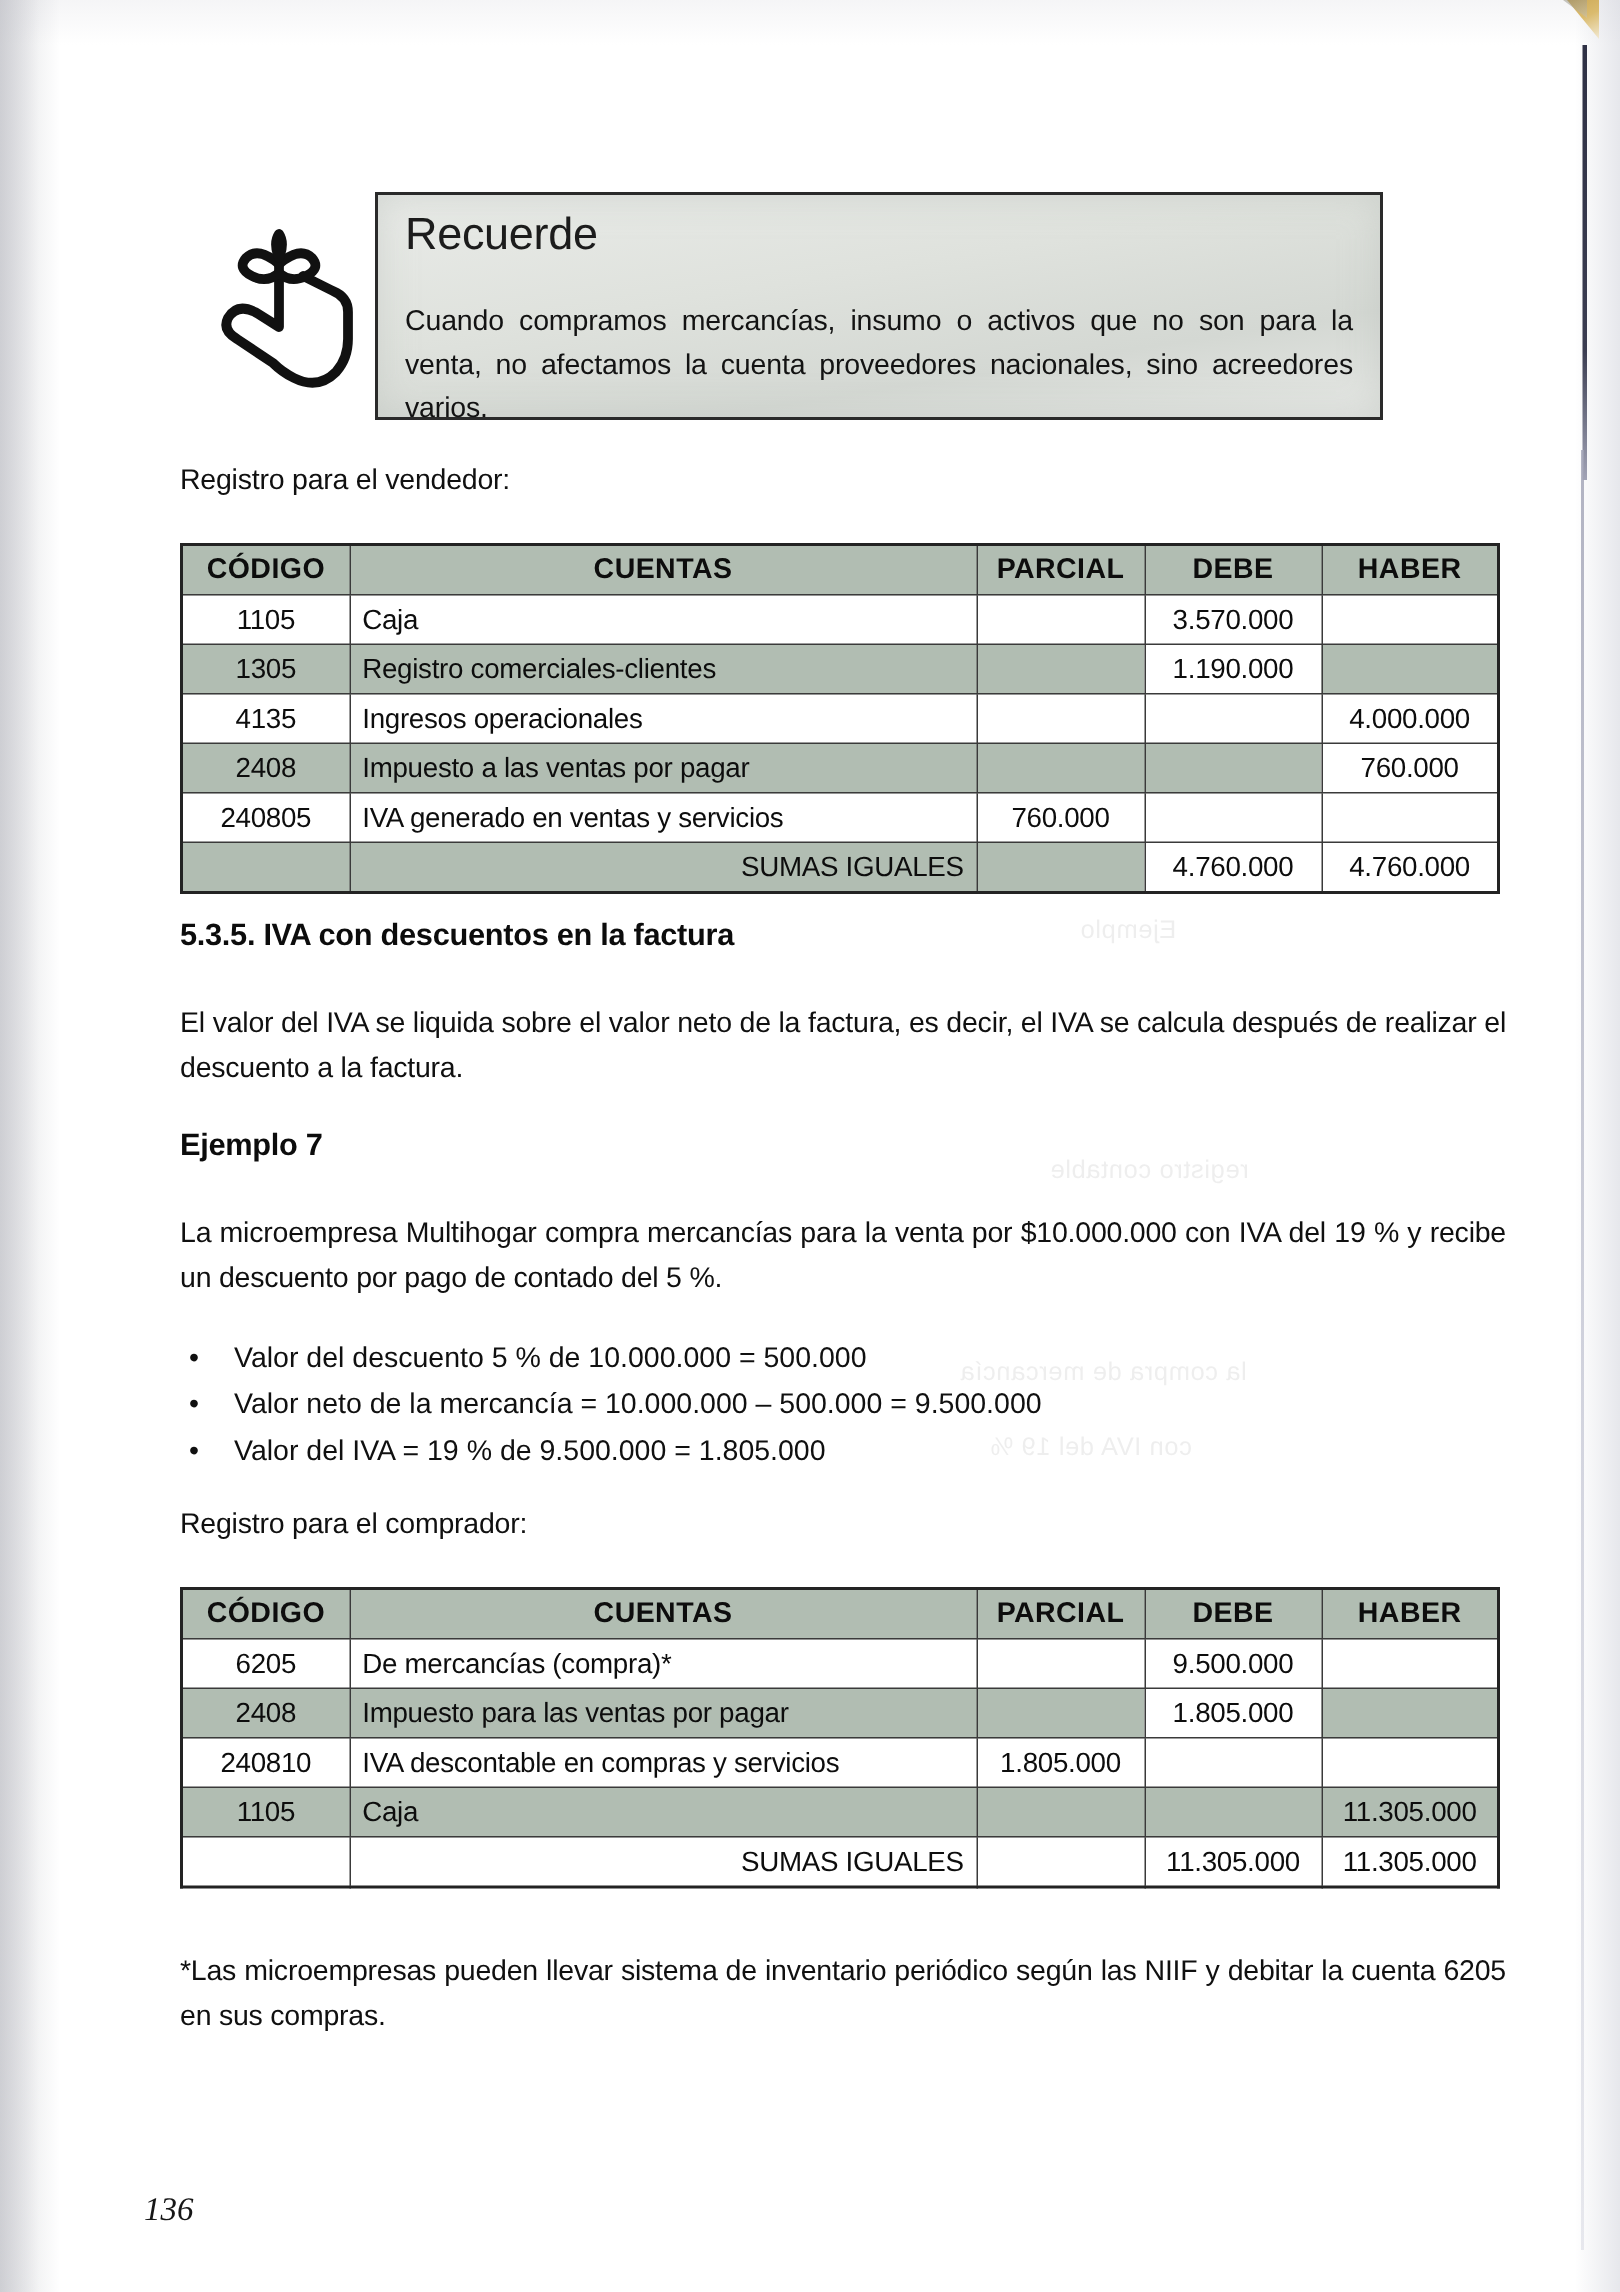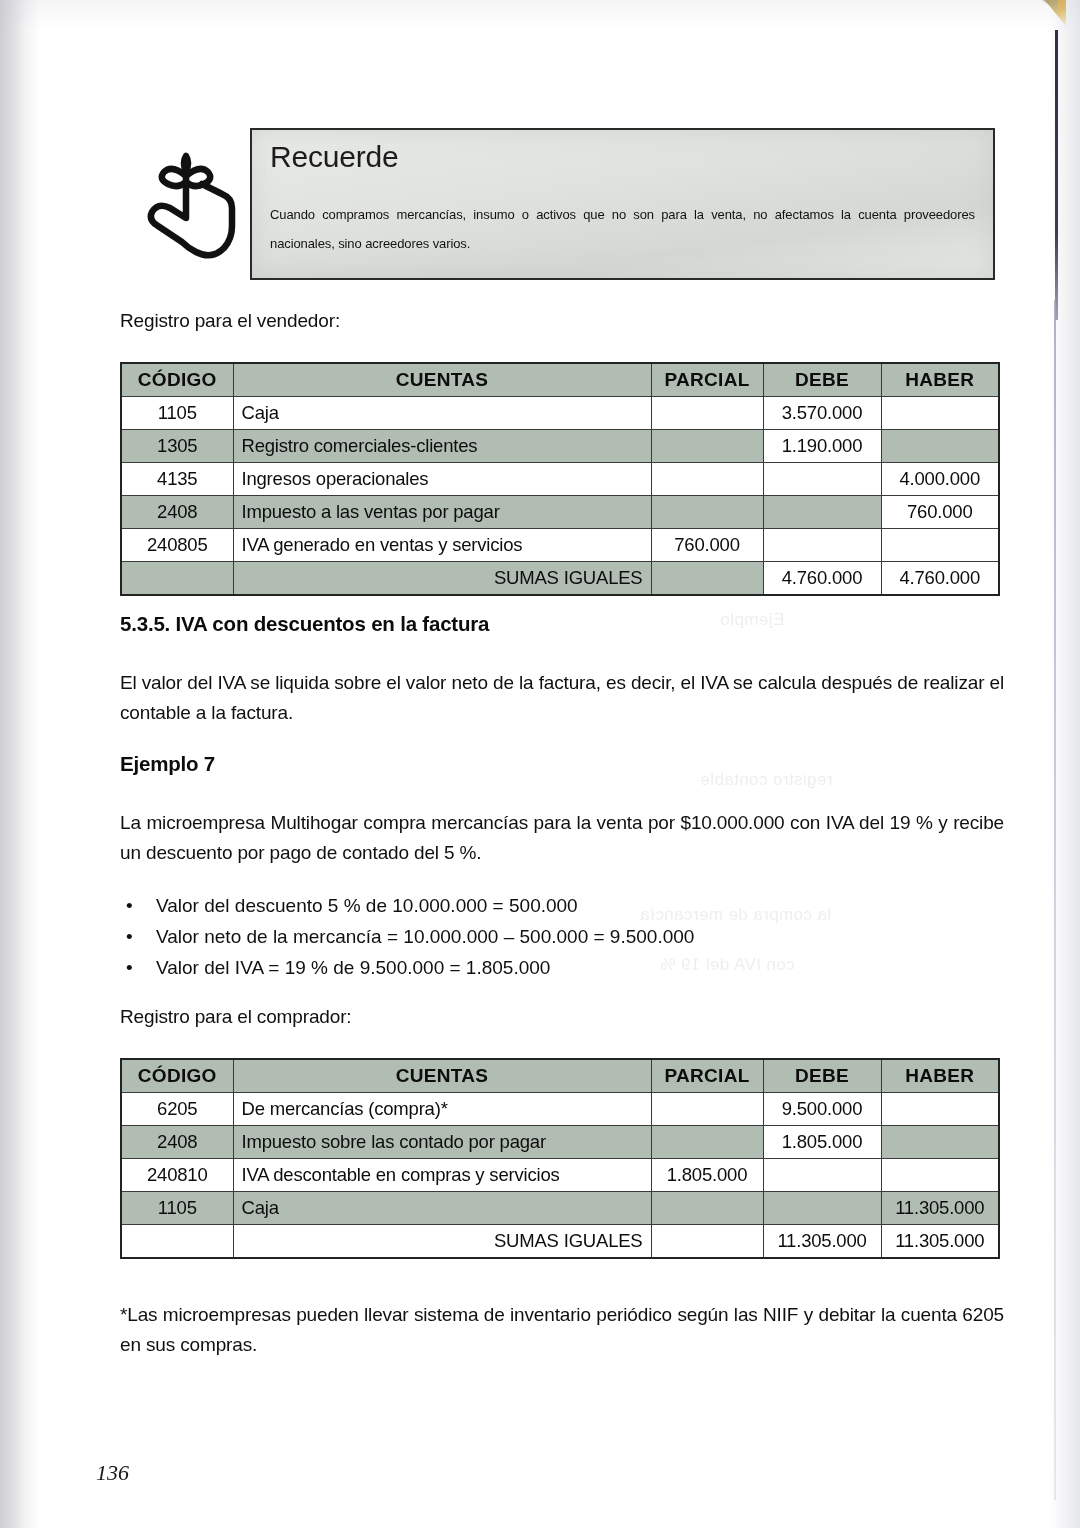--- a/index.html
+++ b/index.html
@@ -88,36 +88,36 @@
   }
 
   
   .callout-wrap { position: absolute; left: 132px; top: 128px; width: 866px; height: 160px; }
   .callout-icon {
     position: absolute; left: 8px; top: 14px;
     width: 104px; height: 124px;
   }
   .callout-box {
     position: absolute; left: 118px; top: 0;
-    width: 745px; height: 152px;
+    width: 672px; height: 152px;
     border: 2px solid #2a2a2a;
     background: linear-gradient(171deg, #e9ebe8 0%, #dfe2dd 40%, #d4d8d3 72%, #e6e8e5 100%);
     box-sizing: border-box;
     box-shadow: inset 0 0 24px rgba(190,194,190,.55);
   }
   .callout-title {
     position: absolute; left: 18px; top: 10px;
     font-size: 30px;
     font-weight: 400;
     color: #1c1c1c;
     letter-spacing: -.2px;
   }
   .callout-body {
     position: absolute; left: 18px; right: 18px; top: 70px;
-    font-size: 13px;
+    font-size: 19px;
     line-height: 29px;
     text-align: justify;
     color: #131313;
     letter-spacing: -.1px;
   }
 
   
   .para {
     position: absolute;
     left: 120px;
@@ -293,21 +293,21 @@
         <td class="c-codigo band"></td>
         <td class="c-cuentas band sumas">SUMAS IGUALES</td>
         <td class="c-parcial band"></td>
         <td class="c-debe cellwhite numcell">4.760.000</td>
         <td class="c-haber cellwhite numcell">4.760.000</td>
       </tr>
     </tbody>
   </table>
 
   <div class="heading" style="top:612px;">5.3.5. IVA con descuentos en la factura</div>
-  <div class="para justify" style="top:668px;">El valor del IVA se liquida sobre el valor neto de la factura, es decir, el IVA se calcula después de realizar el contable a la factura.</div>
+  <div class="para justify" style="top:668px;">El valor del IVA se liquida sobre el valor neto de la factura, es decir, el IVA se calcula después de realizar el descuento a la factura.</div>
 
   <div class="heading" style="top:752px;">Ejemplo 7</div>
   <div class="para justify" style="top:808px;">La microempresa Multihogar compra mercancías para la venta por $10.000.000 con IVA del 19 % y recibe un descuento por pago de contado del 5 %.</div>
 
   <div class="bullets" style="top:890px;">
     <div class="row">
       <span class="dot">•</span>
       <span>Valor del descuento 5 % de 10.000.000 = 500.000</span>
     </div>
     <div class="row">
@@ -335,21 +335,21 @@
     <tbody>
       <tr>
         <td class="c-codigo plain">6205</td>
         <td class="c-cuentas plain">De mercancías (compra)*</td>
         <td class="c-parcial plain"></td>
         <td class="c-debe plain">9.500.000</td>
         <td class="c-haber plain"></td>
       </tr>
       <tr>
         <td class="c-codigo band">2408</td>
-        <td class="c-cuentas band">Impuesto sobre las contado por pagar</td>
+        <td class="c-cuentas band">Impuesto para las ventas por pagar</td>
         <td class="c-parcial band"></td>
         <td class="c-debe cellwhite">1.805.000</td>
         <td class="c-haber band"></td>
       </tr>
       <tr>
         <td class="c-codigo plain">240810</td>
         <td class="c-cuentas plain">IVA descontable en compras y servicios</td>
         <td class="c-parcial plain">1.805.000</td>
         <td class="c-debe plain"></td>
         <td class="c-haber plain"></td>

